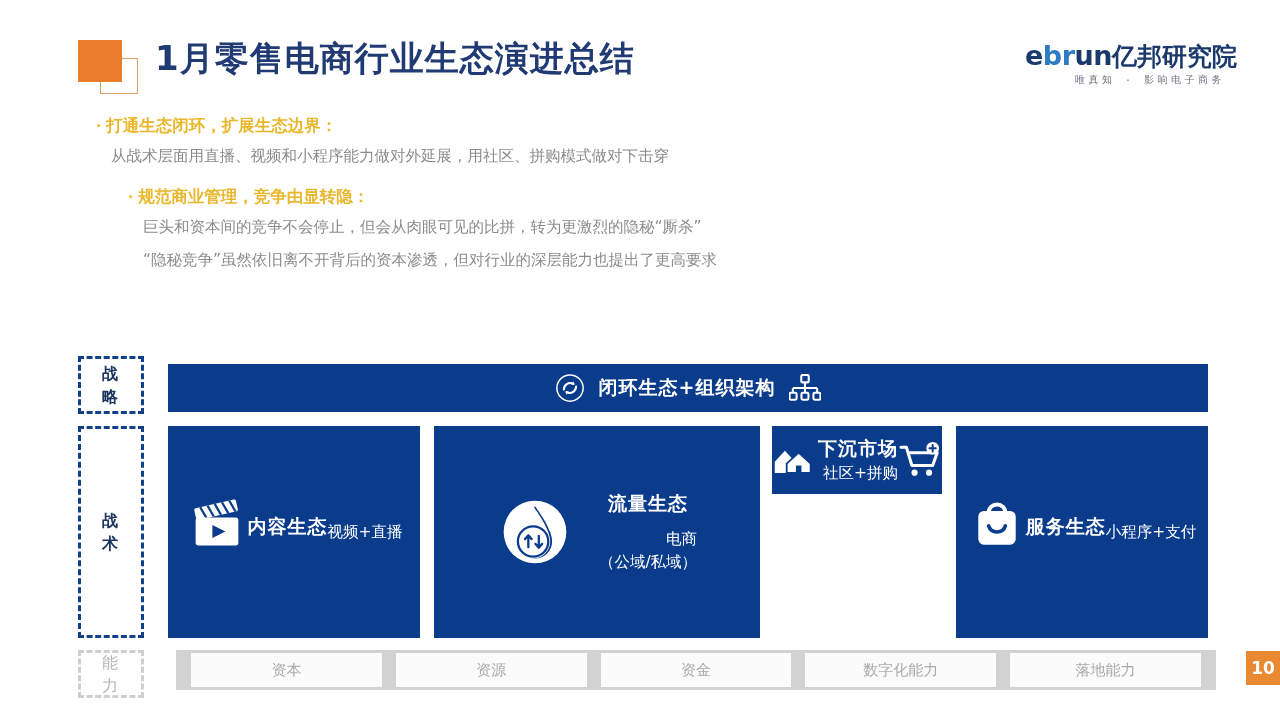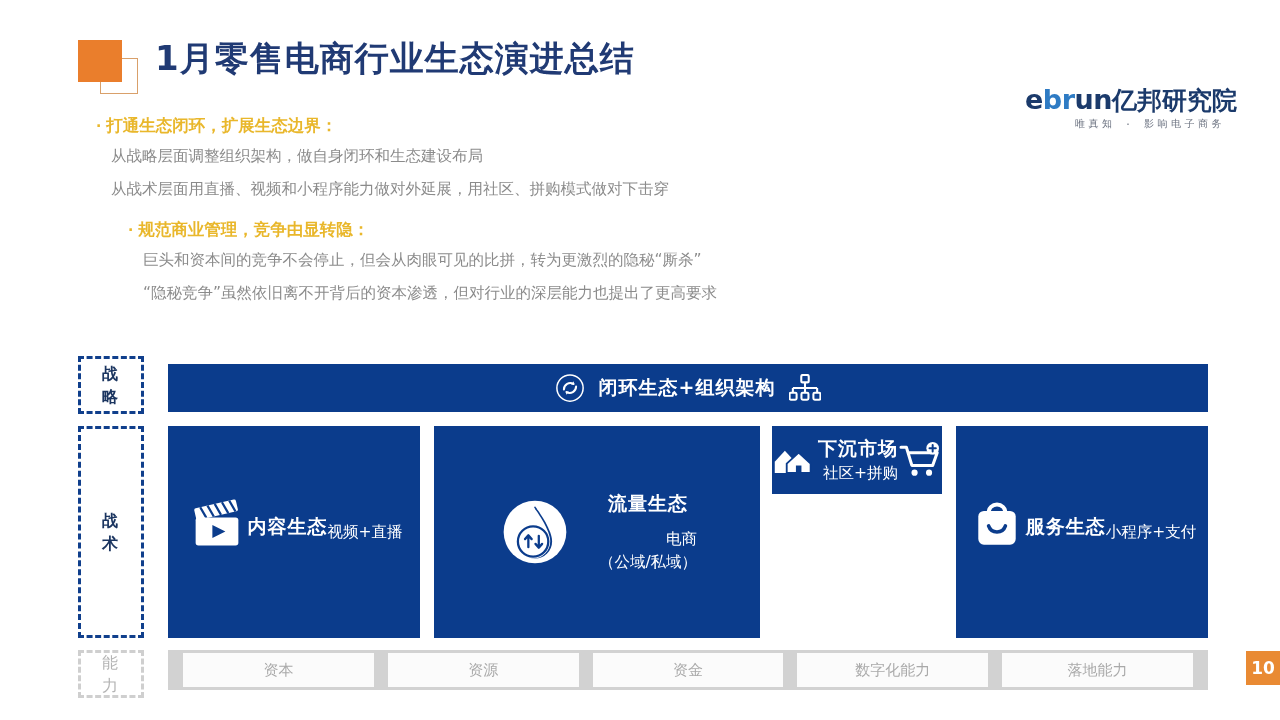--- a/index.html
+++ b/index.html
@@ -59,21 +59,20 @@
     width: 200px; height: 56px;
     text-align: right;
   }
   #logo-main {
     font-family: "DejaVu Sans", "Liberation Sans", sans-serif;
     font-size: 27px;
     font-weight: bold;
     line-height: 32px;
     white-space: nowrap;
     letter-spacing: -0.5px;
-    margin-top: 44px;
   }
   #logo-main .ebrun-e,
   #logo-main .ebrun-n { color: #1b3a6b; }
   #logo-main .ebrun-br { color: #2E7BC4; }
   #logo-main .logo-cn { color: #1b3a6b; font-size: 25px; letter-spacing: 0px;}
   #logo-tag {
     font-family: Liberation Mono, monospace;
     font-size: 10px;
     color: #6b7280;
     letter-spacing: 3.5px;
@@ -213,21 +212,21 @@
     white-space: nowrap;
     text-align: right;
   }
   .icon-gap-top { margin-bottom: 14px; }
   .title-gap { margin-bottom: 11px; }
   .mid-text { text-align: center; }
 
   
   #capability-row {
     position: absolute;
-    left: 90px; top: 300px;
+    left: 98px; top: 300px;
     width: 1040px; height: 40px;
     background: #D2D2D2;
     display: flex;
     align-items: center;
     justify-content: space-around;
     padding: 0 8px;
     box-sizing: border-box;
   }
   .cap-chip {
     background: #fbfbfb;
@@ -275,21 +274,20 @@
     <div id="logo-main"><span class="ebrun-e">e</span><span class="ebrun-br">br</span><span class="ebrun-n">un</span><span class="logo-cn">亿邦研究院</span></div>
     <div id="logo-tag">唯真知 · 影响电子商务</div>
   </div>
 
 </div>
 
 <div id="bullets">
 
   <div>
     <div class="bullet-head"><span class="dot">·</span><span>打通生态闭环，扩展生态边界：</span></div>
-    <div class="bullet-line">从战略层面调整组织架构，做自身闭环和生态建设布局</div>
     <div class="bullet-line">从战术层面用直播、视频和小程序能力做对外延展，用社区、拼购模式做对下击穿</div>
   </div>
 
   <div class="sec2">
     <div class="bullet-head"><span class="dot">·</span><span>规范商业管理，竞争由显转隐：</span></div>
     <div class="bullet-line">巨头和资本间的竞争不会停止，但会从肉眼可见的比拼，转为更激烈的隐秘“厮杀”</div>
     <div class="bullet-line">“隐秘竞争”虽然依旧离不开背后的资本渗透，但对行业的深层能力也提出了更高要求</div>
   </div>
 
 </div>

